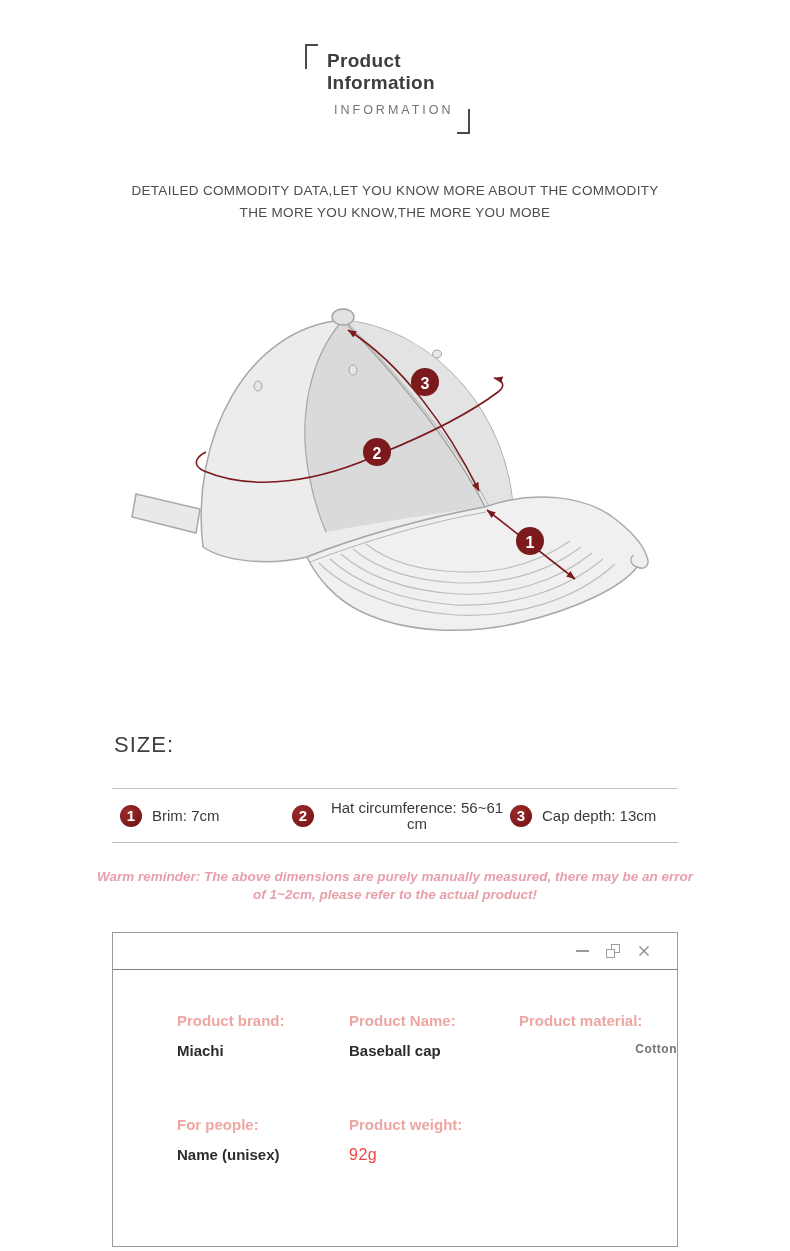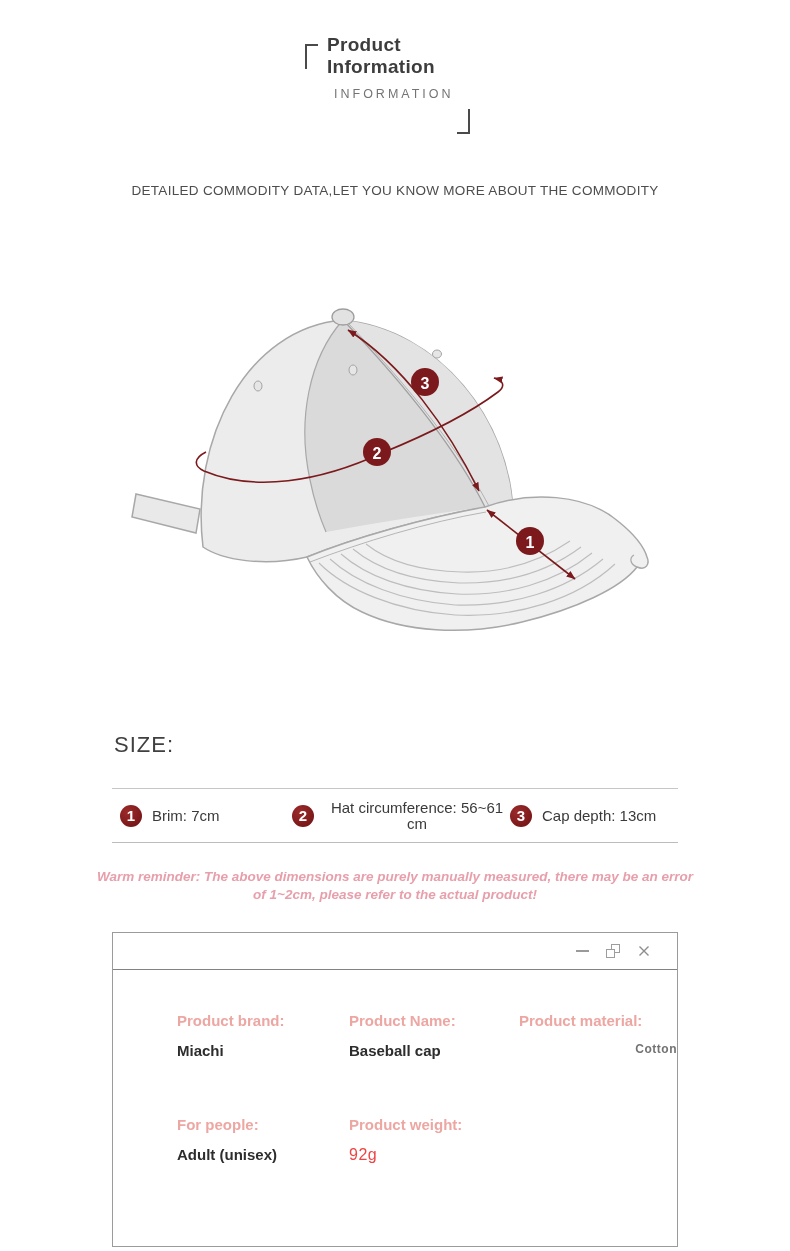--- a/index.html
+++ b/index.html
@@ -5,21 +5,21 @@
   * { margin:0; padding:0; box-sizing:border-box; }
   html,body { background:#ffffff; }
   body { width:790px; height:1251px; font-family:"Liberation Sans", sans-serif; position:relative; overflow:hidden; }
   .page { position:relative; width:790px; height:1251px; background:#fff; }
 
   
   .bracket-tl { position:absolute; left:305px; top:44px; width:13px; height:25px;
                 border-left:2px solid #4a4a4a; border-top:2px solid #4a4a4a; }
   .bracket-br { position:absolute; left:457px; top:109px; width:13px; height:25px;
                 border-right:2px solid #4a4a4a; border-bottom:2px solid #4a4a4a; }
-  .title-block { position:absolute; left:327px; top:34px; }
+  .title-block { position:absolute; left:327px; top:50px; }
   .title-line { font-size:19px; font-weight:bold; color:#3d3d3d; line-height:21.5px; letter-spacing:.3px; }
   .subtitle { margin-top:10px; margin-left:7px; font-size:12.5px; letter-spacing:3px; color:#747474; }
 
   .intro { position:absolute; top:180px; left:0; width:790px; text-align:center;
            font-size:13.5px; color:#4d4d4d; line-height:22px; letter-spacing:.3px; }
 
   
   .cap-svg { position:absolute; left:114px; top:270px; width:562px; height:400px; }
   .stitch { fill:none; stroke:#bdbdbd; stroke-width:1.1; }
   .badge-num { fill:#ffffff; font-family:"Liberation Sans",sans-serif; font-size:16px; font-weight:bold; }
@@ -72,20 +72,21 @@
   <div class="bracket-tl"></div>
   <div class="bracket-br"></div>
   <div class="title-block">
     <div class="title-line">Product</div>
     <div class="title-line">Information</div>
     <div class="subtitle">INFORMATION</div>
   </div>
 
   <div class="intro">
     <div>DETAILED COMMODITY DATA,LET YOU KNOW MORE ABOUT THE COMMODITY</div>
+    <div>THE MORE YOU KNOW,THE MORE YOU MOBE</div>
   </div>
 
   <svg class="cap-svg" viewBox="0 0 562 400" xmlns="http://www.w3.org/2000/svg">
     <defs>
       <marker id="ah" markerWidth="10" markerHeight="8" refX="8.5" refY="3.5" orient="auto-start-reverse" markerUnits="userSpaceOnUse">
         <path d="M0,0 L9,3.5 L0,7 Z" fill="#7b191c"></path>
       </marker>
     </defs>
 
     <path d="M 22 224 L 86 239 L 82 263 L 18 247 Z" fill="#e9e9e9" stroke="#a8a8a8" stroke-width="1.5"></path>
@@ -178,21 +179,21 @@
         </div>
         <div class="spec-cell">
           <div class="spec-label">Product material:</div>
           <div class="spec-value v-small">Cotton</div>
         </div>
       </div>
 
       <div class="spec-row">
         <div class="spec-cell">
           <div class="spec-label">For people:</div>
-          <div class="spec-value v-bold">Adult (unisex)</div>
+          <div class="spec-value v-bold">Name (unisex)</div>
         </div>
         <div class="spec-cell">
           <div class="spec-label">Product weight:</div>
           <div class="spec-value v-light">92g</div>
         </div>
       </div>
     </div>
   </div>
 
 </div>

